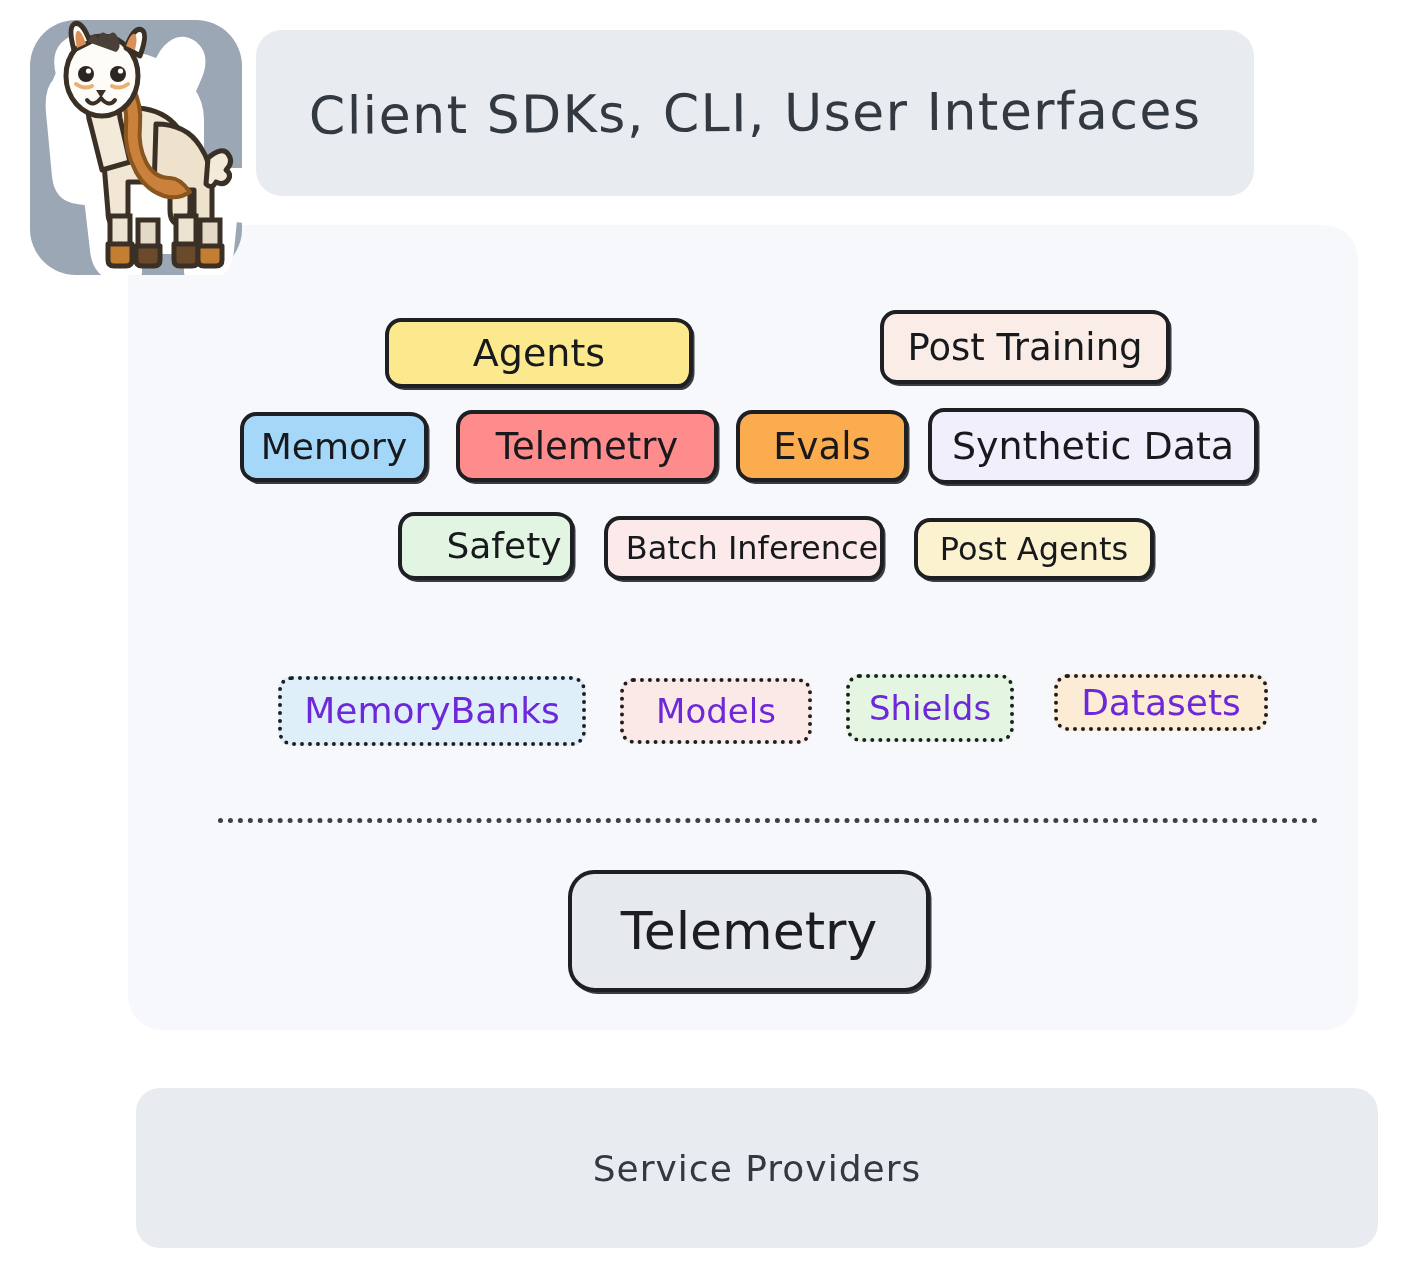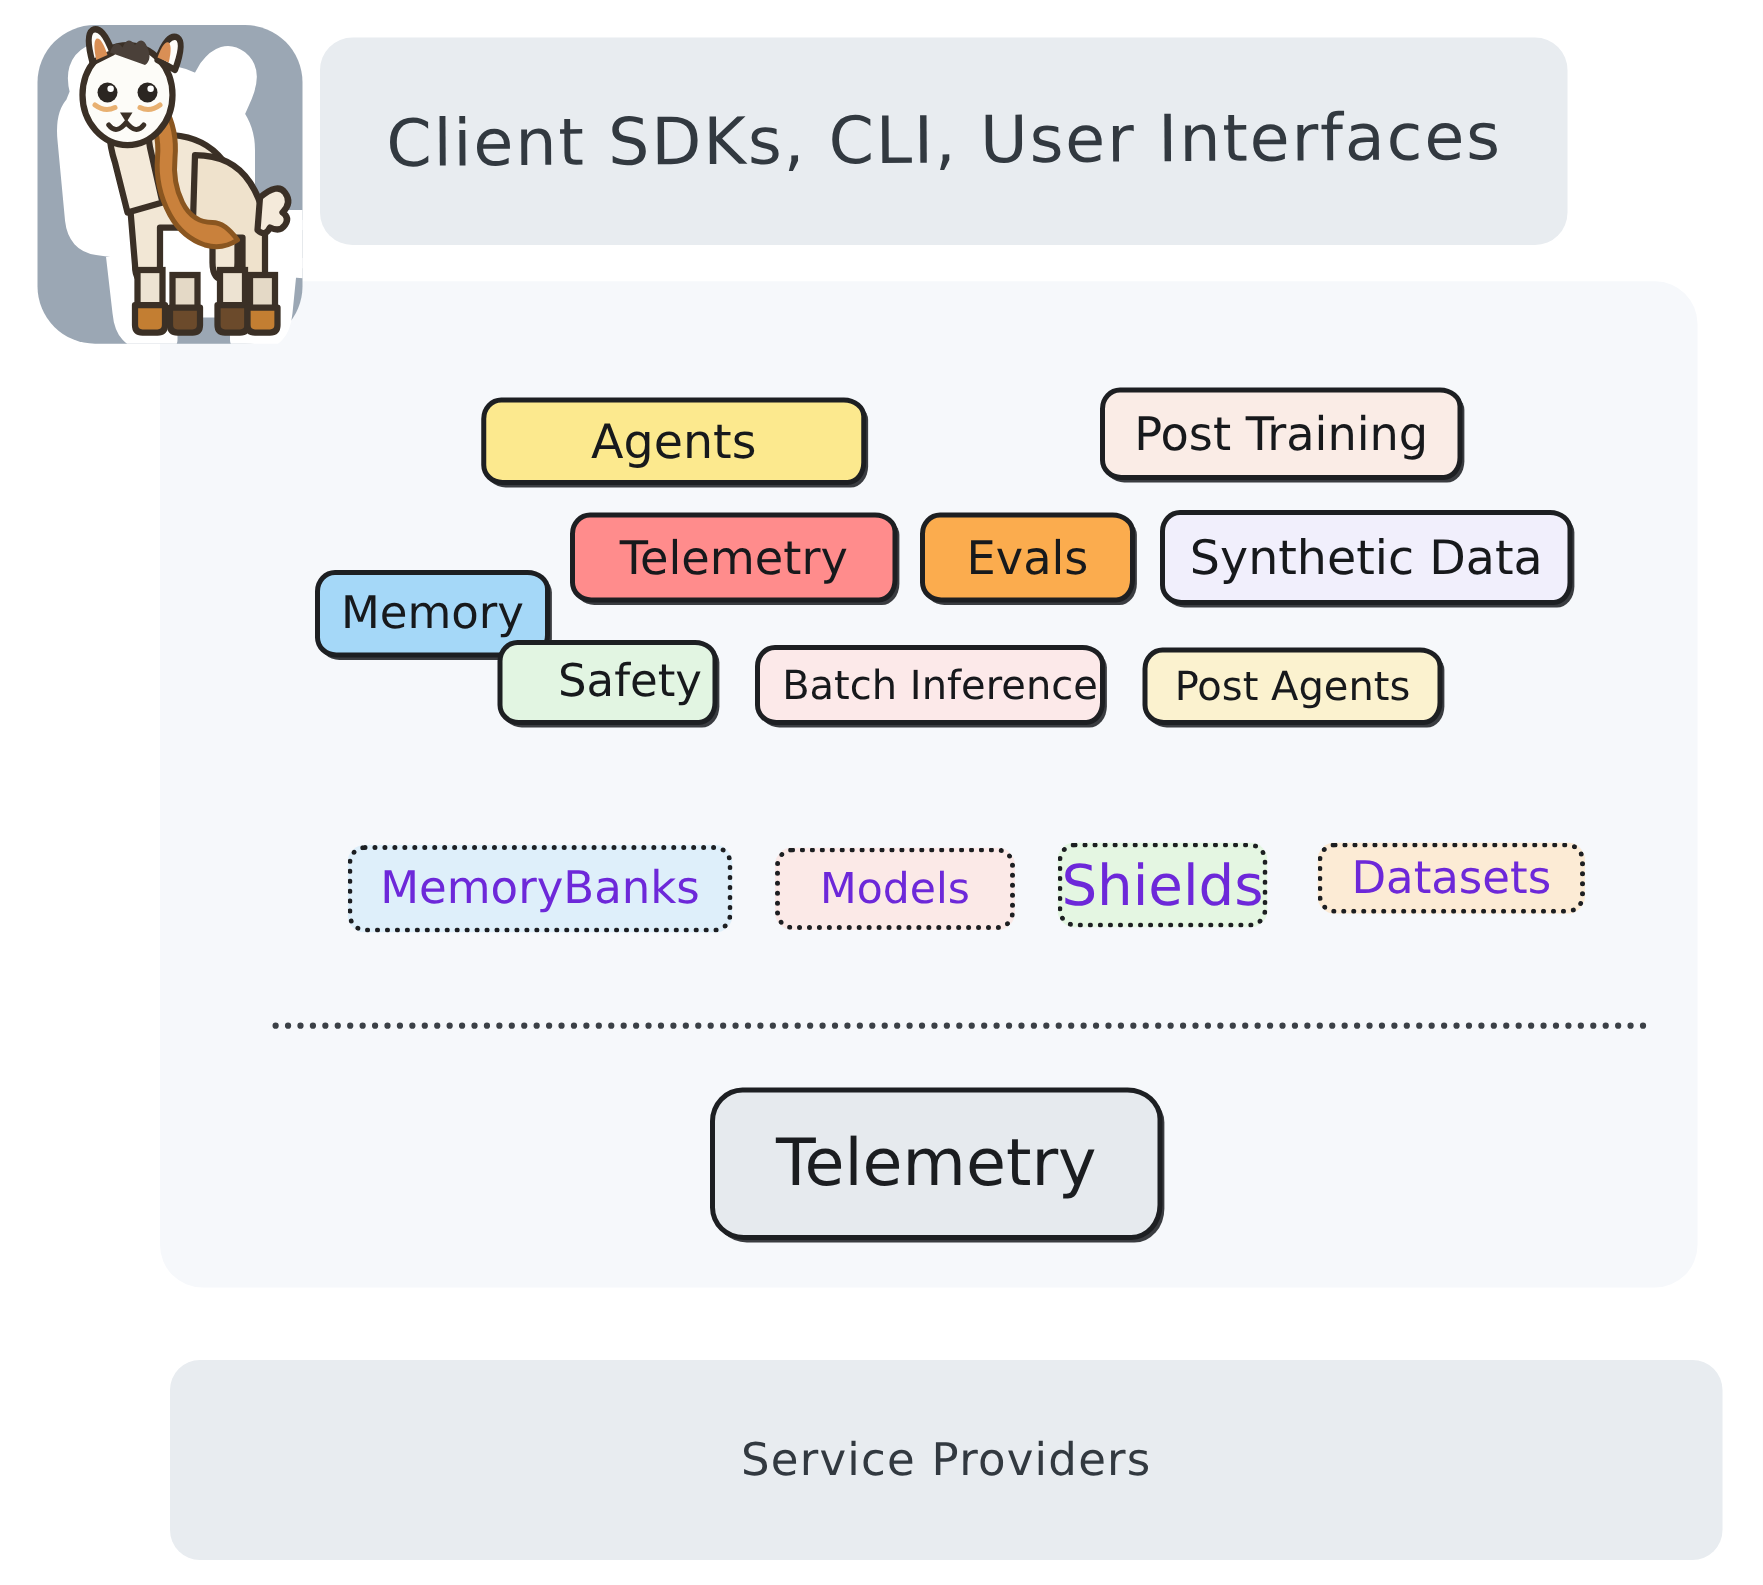--- a/index.html
+++ b/index.html
@@ -195,21 +195,21 @@
 
 <div id="main-card"></div>
 
 <div id="api-layer">
     <div class="sbox" style="left: 385px; top: 318px; width: 308px; height: 70px; background: rgb(252, 233, 142);">
       <span class="lbl" style="font-size: 38px;">Agents</span>
     </div>
     <div class="sbox" style="left: 880px; top: 310px; width: 290px; height: 74px; background: rgb(250, 236, 230);">
       <span class="lbl" style="font-size: 37px;">Post Training</span>
     </div>
-    <div class="sbox" style="left: 252px; top: 412px; width: 188px; height: 70px; background: rgb(165, 216, 248); margin-top: 44px;">
+    <div class="sbox" style="left: 240px; top: 412px; width: 188px; height: 70px; background: rgb(165, 216, 248);">
       <span class="lbl" style="font-size: 36px;">Memory</span>
     </div>
     <div class="sbox" style="left: 456px; top: 410px; width: 262px; height: 72px; background: rgb(255, 140, 140);">
       <span class="lbl" style="font-size: 37px;">Telemetry</span>
     </div>
     <div class="sbox" style="left: 736px; top: 410px; width: 172px; height: 72px; background: rgb(251, 172, 78);">
       <span class="lbl" style="font-size: 37px;">Evals</span>
     </div>
     <div class="sbox" style="left: 928px; top: 408px; width: 330px; height: 76px; background: rgb(241, 239, 252);">
       <span class="lbl" style="font-size: 38px;">Synthetic Data</span>
@@ -225,21 +225,21 @@
     </div>
   </div>
 <div id="resource-layer">
     <div class="rbox" style="left: 278px; top: 676px; width: 308px; height: 70px; background: rgb(222, 239, 250);">
       <span class="lbl" style="font-size: 36px;">MemoryBanks</span>
     </div>
     <div class="rbox" style="left: 620px; top: 678px; width: 192px; height: 66px; background: rgb(251, 233, 231);">
       <span class="lbl" style="font-size: 34px;">Models</span>
     </div>
     <div class="rbox" style="left: 846px; top: 674px; width: 168px; height: 68px; background: rgb(228, 246, 226);">
-      <span class="lbl" style="font-size: 45px;">Shields</span>
+      <span class="lbl" style="font-size: 34px;">Shields</span>
     </div>
     <div class="rbox" style="left: 1054px; top: 674px; width: 214px; height: 57px; background: rgb(252, 235, 213);">
       <span class="lbl" style="font-size: 36px;">Datasets</span>
     </div>
   </div>
 
 <div id="api-resource-separator"></div>
 
 <div id="telemetry-box">
   <span class="lbl">Telemetry</span>

